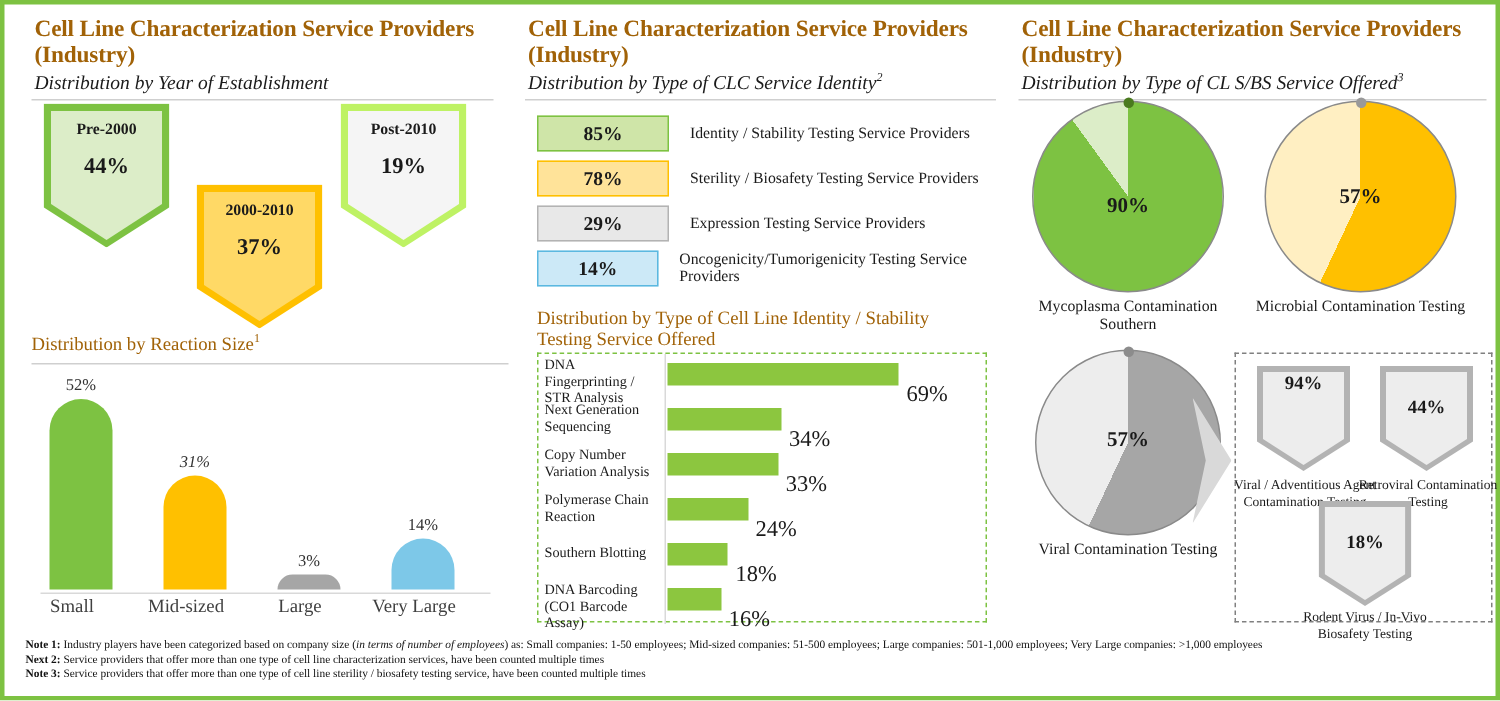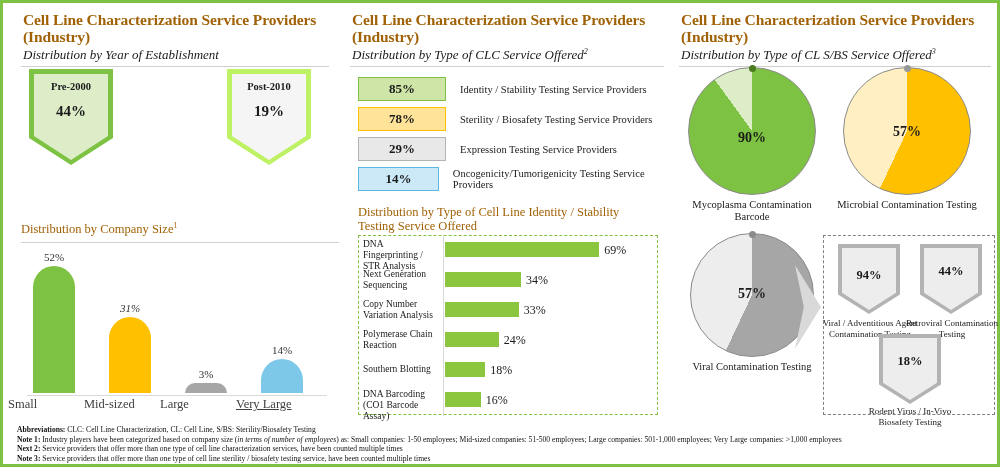--- a/index.html
+++ b/index.html
@@ -85,21 +85,21 @@
     border-radius:21px 21px 0 0;
     margin:0 auto;
   }
   .vbar-val {
     font-size:11px; color:#333; margin-bottom:3px;
   }
   .axis-line {
     position:absolute; left:16px; top:392px; width:300px; height:1px; background:#d9d9d9;
   }
   .vbar-lbl {
-    position:absolute; top:394px; width:80px; 
+    position:absolute; top:394px; width:80px; text-align:center;
     font-size:12.5px; color:#404040;
   }
 
   
   .legend-row {
     display:flex; align-items:center; margin:0 0 6px 10px;
   }
   .legend-box {
     width:88px; height:24px;
     display:flex; align-items:center; justify-content:center;
@@ -121,21 +121,21 @@
   .hlabel {
     position:absolute; left:4px; top:3px; width:76px;
     font-size:9.5px; line-height:11px; color:#1a1a1a;
   }
   .hsep { position:absolute; left:84px; top:0; width:1px; height:100%; background:#d9d9d9; }
   .hbar {
     position:absolute; left:86px; top:6px; height:15px;
     background:#8CC63F;
   }
   .hval {
-    position:absolute; top:7px; font-size:12px; color:#1a1a1a;
+    position:absolute; top:19px; font-size:15px; color:#1a1a1a;
   }
 
   
   .pie-wrap { position:absolute; text-align:center; }
   .pie { position:relative; border-radius:50%; }
   .pie-val {
     position:absolute; left:0; right:0;
     font-weight:bold; font-size:14px; color:#1a1a1a;
   }
   .pie-cap {
@@ -193,28 +193,33 @@
   <div class="col" id="col-left">
     <div class="panel-title">Cell Line Characterization Service Providers (Industry)</div>
     <div class="panel-sub">Distribution by Year of Establishment</div>
     <div class="rule"></div>
 
     <div class="shield sh-green" style="left:18px; top:66px;">
       <div class="inner"></div>
       <div class="lbl">Pre-2000</div>
       <div class="val">44%</div>
     </div>
+    <div class="shield sh-amber" style="left:120px; top:120px;">
+      <div class="inner"></div>
+      <div class="lbl">2000-2010</div>
+      <div class="val">37%</div>
+    </div>
     <div class="shield sh-gray" style="left:216px; top:66px;">
       <div class="inner"></div>
       <div class="lbl">Post-2010</div>
       <div class="val">19%</div>
     </div>
 
     <div class="section-sub" style="position:absolute; top:218px;">
-      <span>Distribution by Company Size</span><sup>1</sup>
+      <span>Distribution by Reaction Size</span><sup>1</sup>
     </div>
     <div class="rule" style="position:absolute; top:236px; left:0; width:318px;"></div>
 
     <div id="vbars">
       <div class="vbar-col" style="left:6px;">
         <div class="vbar-val">52%</div>
         <div class="vbar" id="vb0" style="height: 127.111px; background: rgb(125, 194, 66);"></div>
       </div>
       <div class="vbar-col" style="left:82px;font-style:italic;">
         <div class="vbar-val">31%</div>
@@ -226,27 +231,27 @@
       </div>
       <div class="vbar-col" style="left:234px;">
         <div class="vbar-val">14%</div>
         <div class="vbar" id="vb3" style="height: 34.2222px; background: rgb(125, 200, 232);"></div>
       </div>
     </div>
     <div class="axis-line"></div>
     <div class="vbar-lbl" style="left:-3px;">Small</div>
     <div class="vbar-lbl" style="left:73px;">Mid-sized</div>
     <div class="vbar-lbl" style="left:149px;">Large</div>
-    <div class="vbar-lbl" style="left:225px;text-decoration:underline;">Very Large</div>
+    <div class="vbar-lbl" style="left:225px;">Very Large</div>
   </div>
 
   <div class="col" id="col-mid">
     <div class="panel-title" style="margin-left:4px;">Cell Line Characterization Service Providers (Industry)</div>
     <div class="panel-sub" style="margin-left:4px;">
-      <span>Distribution by Type of CLC Service Offered</span><sup>2</sup>
+      <span>Distribution by Type of CLC Service Identity</span><sup>2</sup>
     </div>
     <div class="rule" style="margin-left:2px; margin-right:4px;"></div>
 
     <div style="margin-top:10px;">
       <div class="legend-row">
         <div class="legend-box lg-green">85%</div>
         <div class="legend-txt">Identity / Stability Testing Service Providers</div>
       </div>
       <div class="legend-row">
         <div class="legend-box lg-amber">78%</div>
@@ -309,21 +314,21 @@
     <div class="panel-sub" style="margin-left:6px;">
       <span>Distribution by Type of CL S/BS Service Offered</span><sup>3</sup>
     </div>
     <div class="rule" style="margin-left:4px; margin-right:6px;"></div>
 
     <div class="pie-wrap" style="left:10px; top:64px; width:134px;">
       <div class="pie" id="pie0" style="width: 128px; height: 128px; margin: 0px auto; background: conic-gradient(rgb(125, 194, 66) 0deg, rgb(125, 194, 66) 324deg, rgb(220, 237, 200) 324deg, rgb(220, 237, 200) 360deg); border: 1px solid rgb(138, 138, 138);">
         <div class="pie-dot" style="background:#4a7a1e;"></div>
         <div class="pie-val" style="top:62px;">90%</div>
       </div>
-      <div class="pie-cap">Mycoplasma Contamination Barcode</div>
+      <div class="pie-cap">Mycoplasma Contamination Southern</div>
     </div>
 
     <div class="pie-wrap" style="left:152px; top:64px; width:160px;">
       <div class="pie" id="pie1" style="width: 128px; height: 128px; margin: 0px auto; background: conic-gradient(rgb(255, 192, 0) 0deg, rgb(255, 192, 0) 205.2deg, rgb(255, 239, 194) 205.2deg, rgb(255, 239, 194) 360deg); border: 1px solid rgb(138, 138, 138);">
         <div class="pie-dot" style="background:#999;"></div>
         <div class="pie-val" style="top:56px;">57%</div>
       </div>
       <div class="pie-cap">Microbial Contamination Testing</div>
     </div>
 
@@ -334,42 +339,39 @@
       </div>
       <div class="pie-cap">Viral Contamination Testing</div>
     </div>
 
     <div class="arrow-chev" style="top:262px;"></div>
 
     <div id="dashbox" style="top:232px;">
       <div class="mini-shield" style="left:14px; top:8px;">
         <div class="inner2"></div>
       </div>
-      <div class="mini-val" style="left:14px; top:32px;">94%</div>
+      <div class="mini-val" style="left:14px; top:12px;">94%</div>
       <div class="mini-cap" style="left:-6px; top:82px;">Viral / Adventitious Agent Contamination Testing</div>
 
       <div class="mini-shield" style="left:96px; top:8px;">
         <div class="inner2"></div>
       </div>
       <div class="mini-val" style="left:96px; top:28px;">44%</div>
       <div class="mini-cap" style="left:76px; top:82px;">Retroviral Contamination Testing</div>
 
       <div class="mini-shield" style="left:55px; top:98px;">
         <div class="inner2"></div>
       </div>
       <div class="mini-val" style="left:55px; top:118px;">18%</div>
       <div class="mini-cap" style="left:34px; top:170px;">Rodent Virus / In-Vivo Biosafety Testing</div>
     </div>
   </div>
 
   <div id="notes">
     <div>
-      <b>Abbreviations:</b><span> CLC: Cell Line Characterization, CL: Cell Line, S/BS: Sterility/Biosafety Testing</span>
-    </div>
-    <div>
       <b>Note 1:</b><span> Industry players have been categorized based on company size (</span><i>in terms of number of employees</i><span>) as: Small companies: 1-50 employees; Mid-sized companies: 51-500 employees; Large companies: 501-1,000 employees; Very Large companies: &gt;1,000 employees</span>
     </div>
     <div>
       <b>Next 2:</b><span> Service providers that offer more than one type of cell line characterization services, have been counted multiple times</span>
     </div>
     <div>
       <b>Note 3:</b><span> Service providers that offer more than one type of cell line sterility / biosafety testing service, have been counted multiple times</span>
     </div>
   </div>
 </div>

